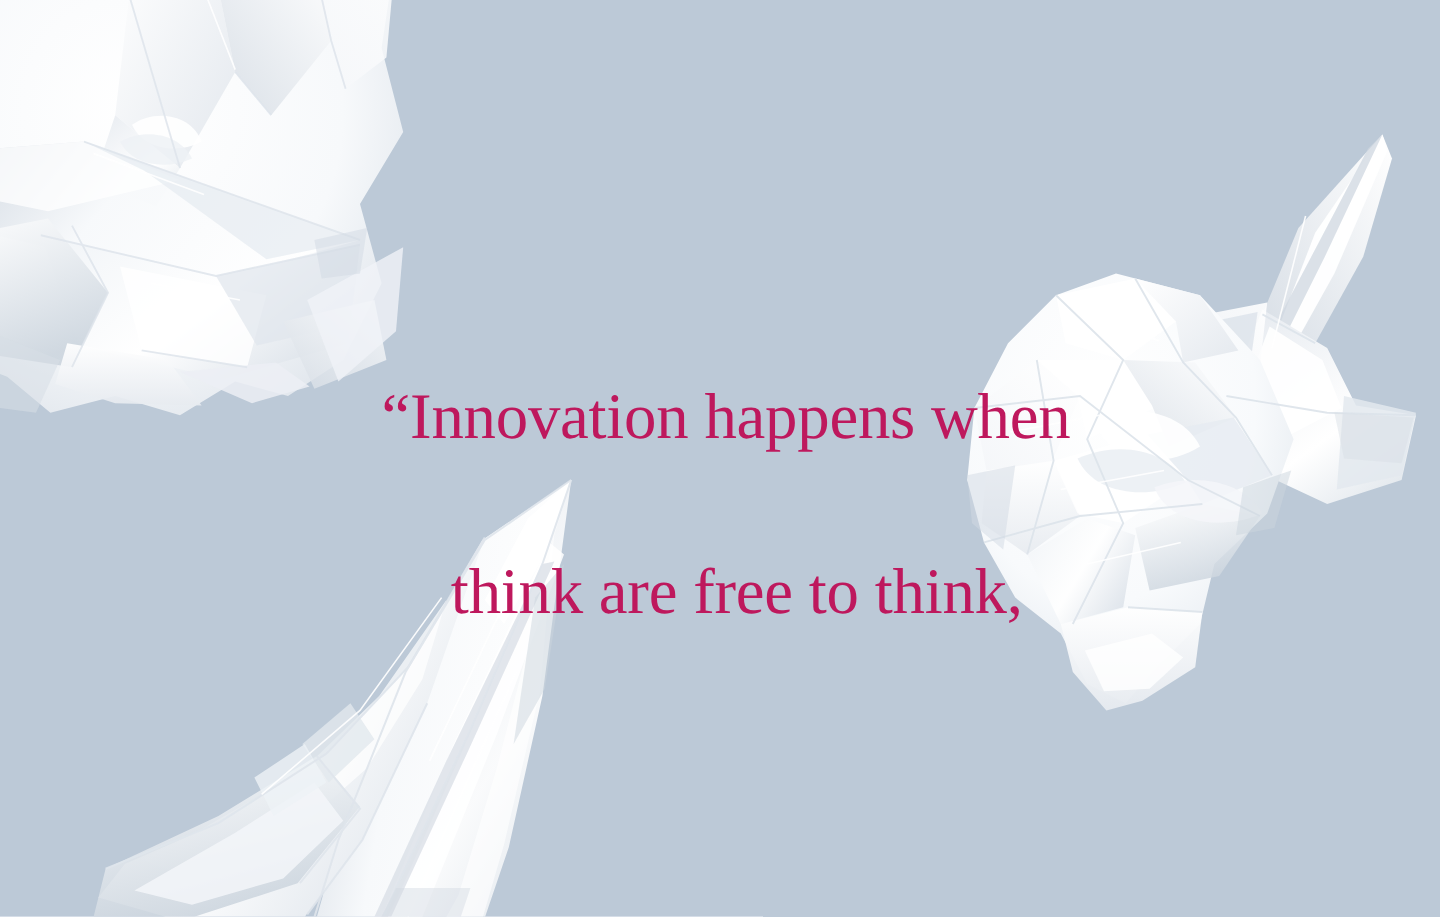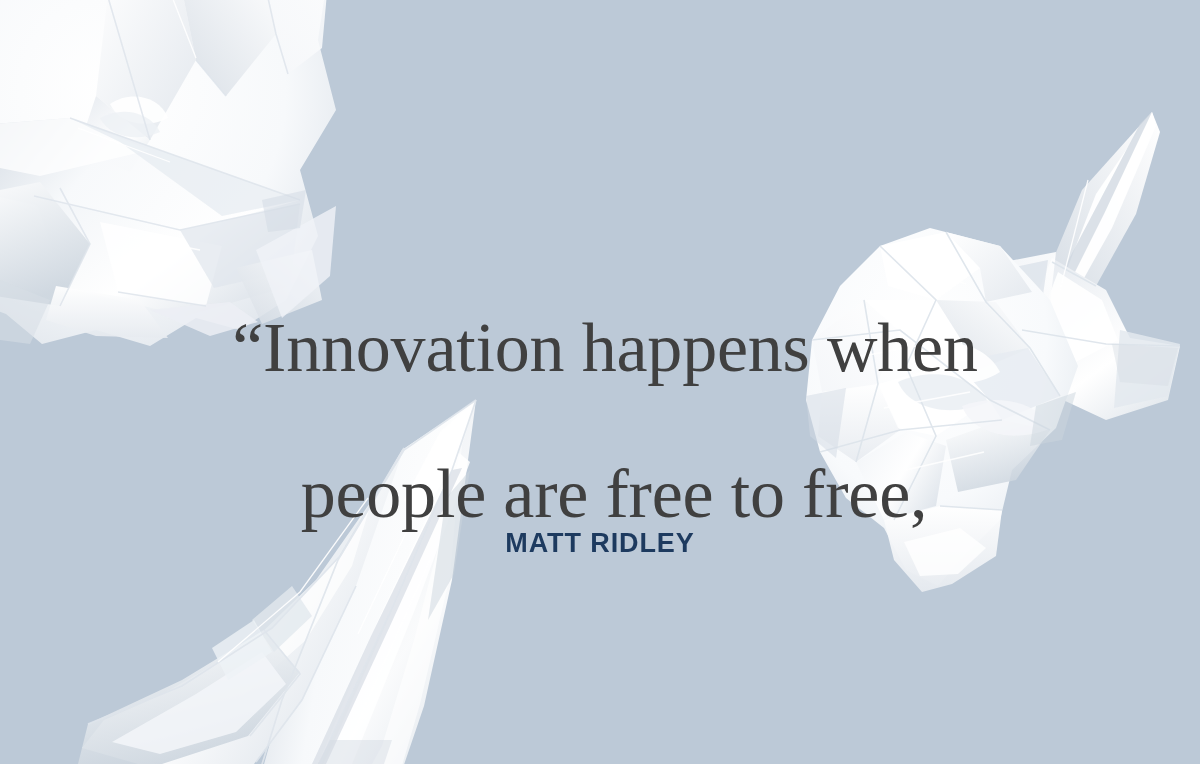--- a/index.html
+++ b/index.html
@@ -35,23 +35,23 @@
     height: 764px;
     z-index: 5;
   }
 
   .quote-text {
     position: absolute;
     left: 0;
     top: 238px;
     width: 1200px;
     text-align: center;
-    color: #404040;
+    color: #be185d;
     font-family: "Liberation Serif", "DejaVu Serif", serif;
-    font-size: 70px;
+    font-size: 54px;
     line-height: 73px;
     letter-spacing: -0.2px;
     font-weight: 400;
     white-space: pre-line;
   }
 
   .quote-line {
     display: block;
   }
   .quote-line.l1 { padding-left: 10px; }
@@ -278,19 +278,18 @@
 
       <path d="M 446,498 L 470,470 L 454,574 L 428,620 Z" fill="#ccd5de" opacity="0.5"></path>
       <path d="M 330,740 L 392,740 L 384,764 L 318,764 Z" fill="#d2dae3" opacity="0.45"></path>
     </g>
   </svg>
 
   <div id="quote-block">
 
     <div class="quote-text">
       <span class="quote-line l1">“Innovation happens when</span>
-      <span class="quote-line l2">people are free to free,</span>
+      <span class="quote-line l2">think are free to think,</span>
     </div>
 
-    <div class="attribution">MATT RIDLEY</div>
 
   </div>
 </div>
 
 </body></html>

